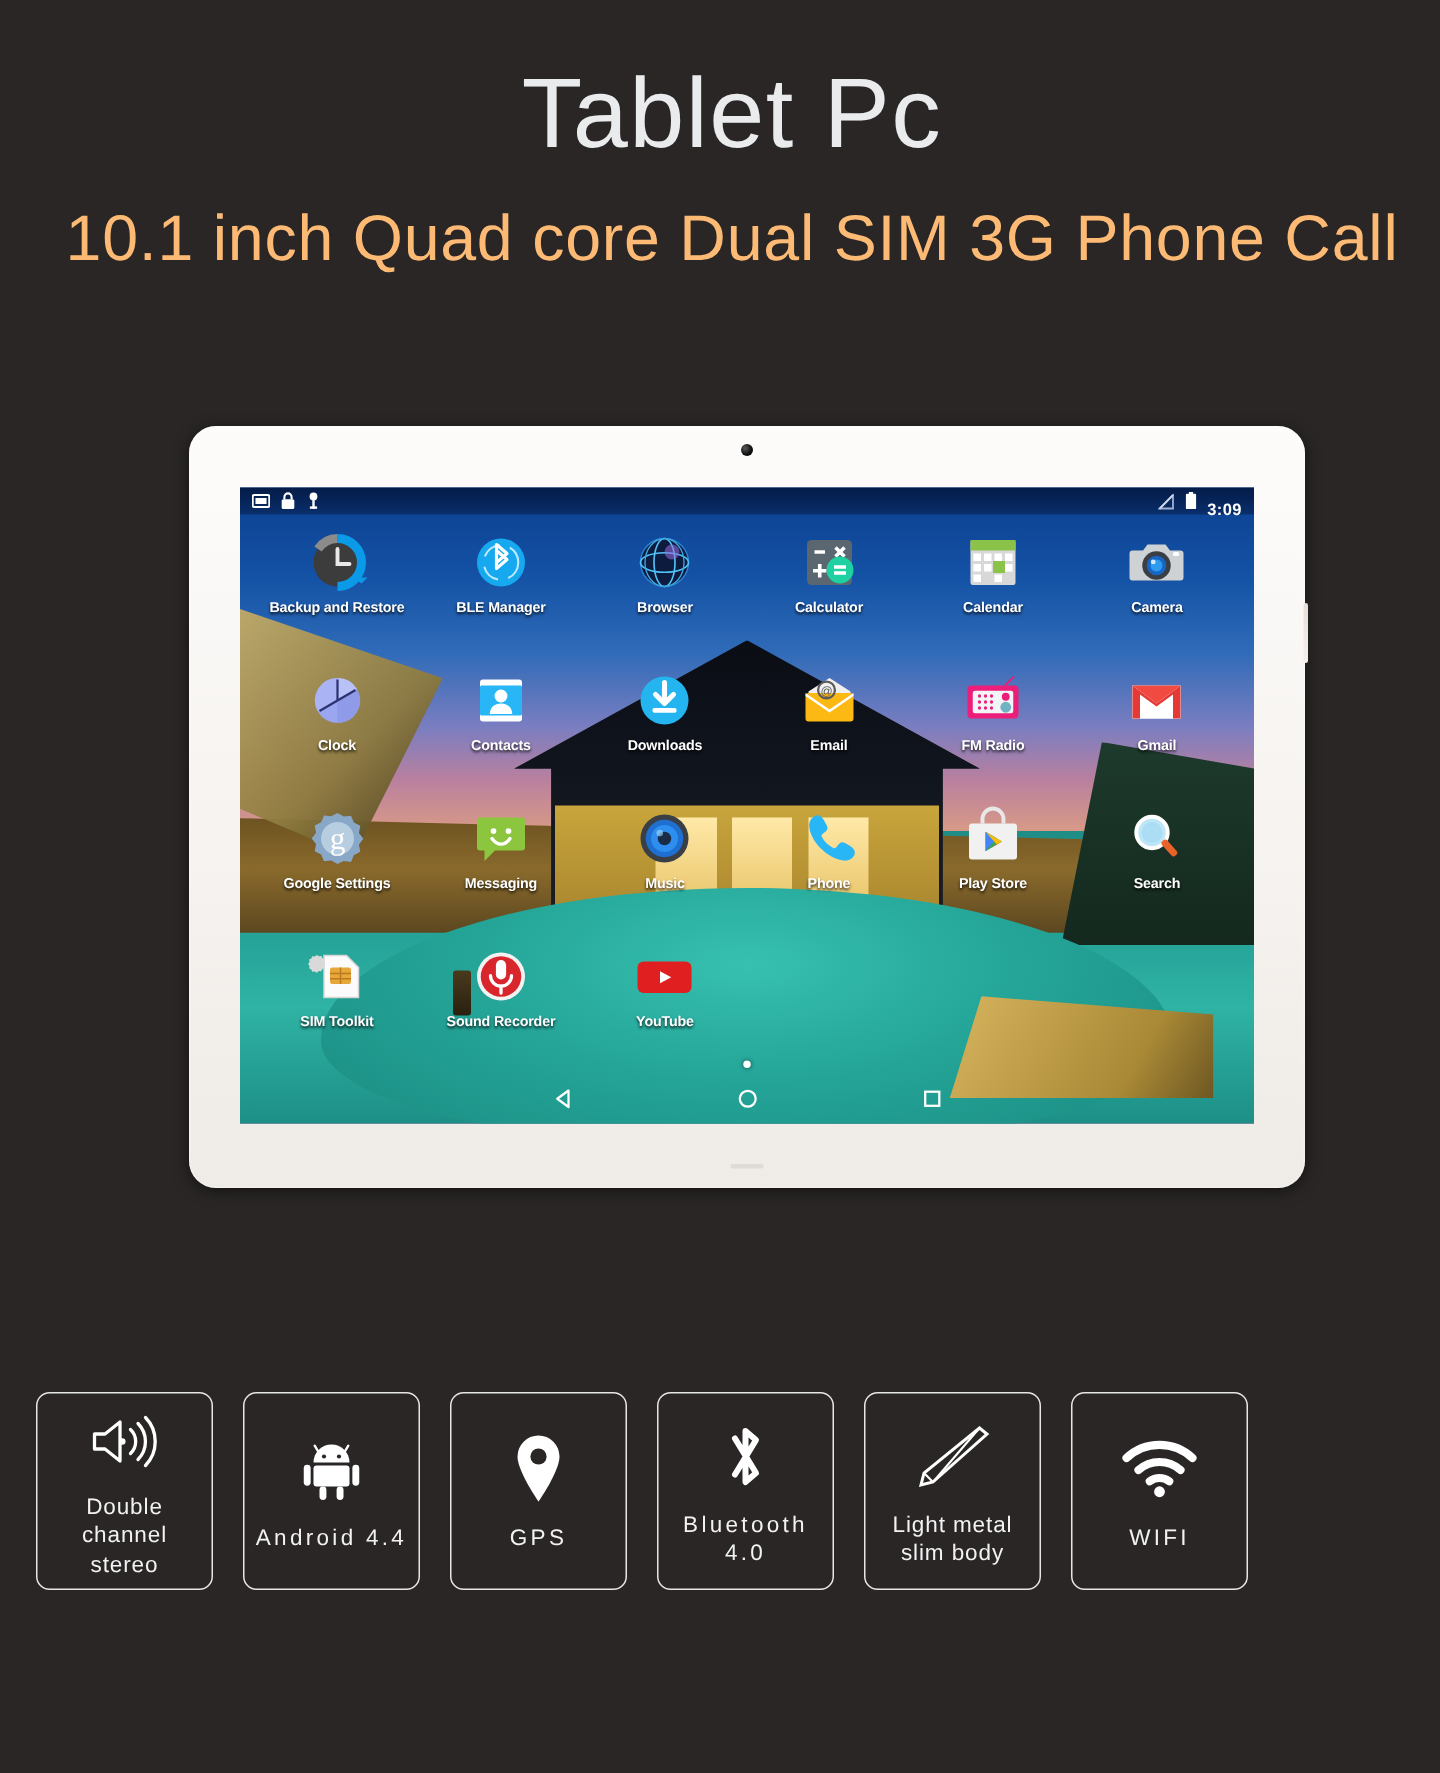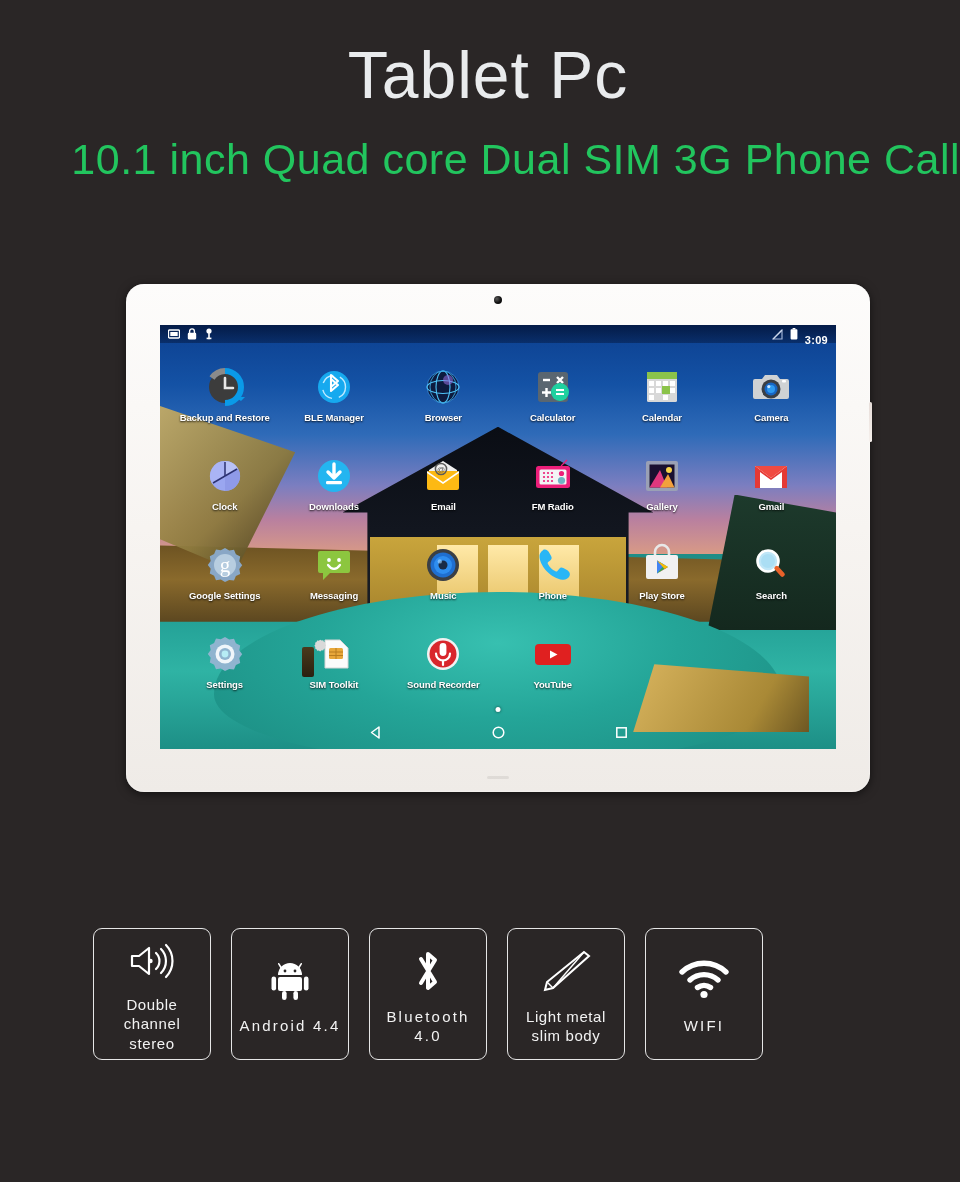--- a/index.html
+++ b/index.html
@@ -10,21 +10,21 @@
   }
 
   
   .headings { position:absolute; top:0; left:0; width:960px; text-align:center;padding-left:16px; }
   .title {
     font-size:66px; font-weight:300; letter-spacing:1px;
     color:#e9ebed; line-height:1; padding-top:42px;
   }
   .subtitle {
     font-size:43px; font-weight:300; letter-spacing:0.5px;
-    color:#22c55e; line-height:1; padding-top:30px;text-align:right;
+    color:#fdba74; line-height:1; padding-top:30px;
   }
 
   
   .tablet {
     position:absolute; left:126px; top:284px; width:744px; height:508px;
     background:linear-gradient(180deg,#fdfcfb 0%,#f7f4f1 48%,#efebe7 100%);
     border-radius:18px;
     box-shadow:0 2px 10px rgba(0,0,0,.55), inset 0 0 2px rgba(255,255,255,.9);
   }
   .tablet:after{
@@ -113,21 +113,21 @@
     background:linear-gradient(180deg,rgba(3,20,56,.82),rgba(3,20,56,.45));
   }
   .sb-left, .sb-right { display:flex; align-items:center; gap:7px; }
   .sb-time { font-size:11px; font-weight:bold; color:#fff; letter-spacing:.3px;margin-top:11px; }
   .sb-ico { display:block; }
 
   
   .grid {
     position:absolute; left:0; top:18px; width:100%; height:372px;
     display:grid; grid-template-columns:repeat(6,1fr); grid-template-rows:repeat(4,1fr);
-    padding:16px 10px 0; z-index:5;
+    padding:4px 10px 0; z-index:5;
   }
   .app { display:flex; flex-direction:column; align-items:center; justify-content:flex-start; padding-top:6px; }
   .app-ic { width:44px; height:44px; position:relative; }
   .app-lb {
     margin-top:3px; font-size:9.5px; font-weight:bold; color:#fff;
     text-shadow:0 1px 2px rgba(0,0,0,.85); white-space:nowrap; letter-spacing:-.1px;
   }
 
   
   .navbar {
@@ -317,20 +317,31 @@
             <g stroke="#2c3272" stroke-width="1.5">
               <line x1="22" y1="22" x2="22" y2="8"></line>
               <line x1="22" y1="22" x2="34" y2="15"></line>
               <line x1="22" y1="22" x2="10" y2="29"></line>
             </g>
           </svg>
         </div>
         <div class="app-lb">Clock</div>
       </div>
 
+      <div class="app">
+        <div class="app-ic">
+          <svg width="44" height="44" viewBox="0 0 44 44">
+            <rect x="8" y="8" width="28" height="28" rx="2" fill="#fff"></rect>
+            <rect x="8" y="12" width="28" height="20" rx="1" fill="#29b6f6"></rect>
+            <circle cx="22" cy="19" r="4.3" fill="#fff"></circle>
+            <path d="M14.5 31c0-4.3 3.4-7 7.5-7s7.5 2.7 7.5 7z" fill="#fff"></path>
+          </svg>
+        </div>
+        <div class="app-lb">Contacts</div>
+      </div>
 
       <div class="app">
         <div class="app-ic">
           <svg width="44" height="44" viewBox="0 0 44 44">
             <circle cx="22" cy="22" r="16" fill="#24b5f0"></circle>
             <path d="M22 10v11M16 18l6 6 6-6" fill="none" stroke="#fff" stroke-width="3.4" stroke-linecap="round" stroke-linejoin="round"></path>
             <rect x="14" y="27" width="16" height="3.2" rx="1.2" fill="#fff"></rect>
           </svg>
         </div>
         <div class="app-lb">Downloads</div>
@@ -367,32 +378,20 @@
                 <circle cx="21" cy="27" r="1.1"></circle>
             </g>
             <circle cx="30.5" cy="19.5" r="2.6" fill="#ec1e79"></circle>
             <circle cx="30.5" cy="26.5" r="3.6" fill="#6fb3c4"></circle>
             <path d="M30 12 L36 6" stroke="#ec1e79" stroke-width="1.2"></path>
           </svg>
         </div>
         <div class="app-lb">FM Radio</div>
       </div>
 
-      <div class="app">
-        <div class="app-ic">
-          <svg width="44" height="44" viewBox="0 0 44 44">
-            <rect x="6" y="7" width="32" height="30" rx="2" fill="#9aa0b5"></rect>
-            <rect x="9.5" y="10.5" width="25" height="23" fill="#1a1030"></rect>
-            <path d="M9.5 33.5 L20 16 L27 33.5z" fill="#e0377e"></path>
-            <path d="M20 33.5 L28 20 L34.5 33.5z" fill="#f2a03c"></path>
-            <circle cx="29" cy="16" r="3" fill="#f7d24a"></circle>
-          </svg>
-        </div>
-        <div class="app-lb">Gallery</div>
-      </div>
 
       <div class="app">
         <div class="app-ic">
           <svg width="44" height="44" viewBox="0 0 44 44">
             <path d="M6 12h32v22H6z" fill="#fff"></path>
             <path d="M6 12l16 12 16-12v22H6z" fill="#fff"></path>
             <path d="M6 12v22h5V18l11 8 11-8v16h5V12l-16 12z" fill="#e53935"></path>
             <path d="M6 12h32L22 24z" fill="#f04a41"></path>
           </svg>
         </div>
@@ -462,31 +461,20 @@
         <div class="app-ic">
           <svg width="44" height="44" viewBox="0 0 44 44">
             <circle cx="19" cy="18" r="10.5" fill="#bfe6f7" stroke="#fff" stroke-width="2.6"></circle>
             <circle cx="19" cy="18" r="7" fill="#9ed8f2" opacity=".6"></circle>
             <rect x="24.5" y="25" width="4.6" height="13" rx="2" transform="rotate(-42 24.5 25)" fill="#e8622a"></rect>
           </svg>
         </div>
         <div class="app-lb">Search</div>
       </div>
 
-      <div class="app">
-        <div class="app-ic">
-          <svg width="44" height="44" viewBox="0 0 44 44">
-            <path d="M22 5l4.2 2.4 4.8-.6 1.9 4.5 4.3 2.2-.9 4.8 2.9 3.9-2.9 3.9.9 4.8-4.3 2.2-1.9 4.5-4.8-.6L22 39l-4.2-2.4-4.8.6-1.9-4.5-4.3-2.2.9-4.8L4.8 22l2.9-3.9-.9-4.8 4.3-2.2 1.9-4.5 4.8.6z" fill="#8fb4cf"></path>
-            <circle cx="22" cy="22" r="9.5" fill="#f0f6fa"></circle>
-            <circle cx="22" cy="22" r="6" fill="#8fb4cf"></circle>
-            <circle cx="22" cy="22" r="3.4" fill="#b6ecf5"></circle>
-          </svg>
-        </div>
-        <div class="app-lb">Settings</div>
-      </div>
 
       <div class="app">
         <div class="app-ic">
           <svg width="44" height="44" viewBox="0 0 44 44">
             <path d="M13 8h15l8 8v20H13z" fill="#fbfbfb" stroke="#d6d6d6" stroke-width="1"></path>
             <rect x="17" y="16" width="14" height="11" rx="1.5" fill="#e8a73a"></rect>
             <g stroke="#b87c1e" stroke-width="1">
                 <line x1="17" y1="20" x2="31" y2="20"></line>
                 <line x1="17" y1="23.5" x2="31" y2="23.5"></line>
                 <line x1="24" y1="16" x2="24" y2="27"></line>
@@ -563,20 +551,29 @@
         <rect x="11" y="20" width="24" height="14" rx="2" fill="#fff"></rect>
         <rect x="4.5" y="19.5" width="4.6" height="14" rx="2.3" fill="#fff"></rect>
         <rect x="36.9" y="19.5" width="4.6" height="14" rx="2.3" fill="#fff"></rect>
         <rect x="15" y="34" width="4.6" height="9" rx="2.3" fill="#fff"></rect>
         <rect x="26.4" y="34" width="4.6" height="9" rx="2.3" fill="#fff"></rect>
       </svg>
     </div>
     <div class="badge-lb sp">Android 4.4</div>
   </div>
 
+  <div class="badge">
+    <div class="badge-ic">
+      <svg width="40" height="50" viewBox="0 0 40 50">
+        <path d="M20 2a14 14 0 0 1 14 14c0 10-14 30-14 30S6 26 6 16A14 14 0 0 1 20 2z" fill="#fff"></path>
+        <circle cx="20" cy="16" r="5.4" fill="#2a2626"></circle>
+      </svg>
+    </div>
+    <div class="badge-lb sp">GPS</div>
+  </div>
 
   <div class="badge">
     <div class="badge-ic">
       <svg width="34" height="50" viewBox="0 0 34 50">
         <path d="M10 13 24 36 17 42V8l7 6-14 23" fill="none" stroke="#fff" stroke-width="4" stroke-linejoin="round" stroke-linecap="round"></path>
       </svg>
     </div>
     <div class="badge-lb sp">Bluetooth<br>4.0</div>
   </div>
 

